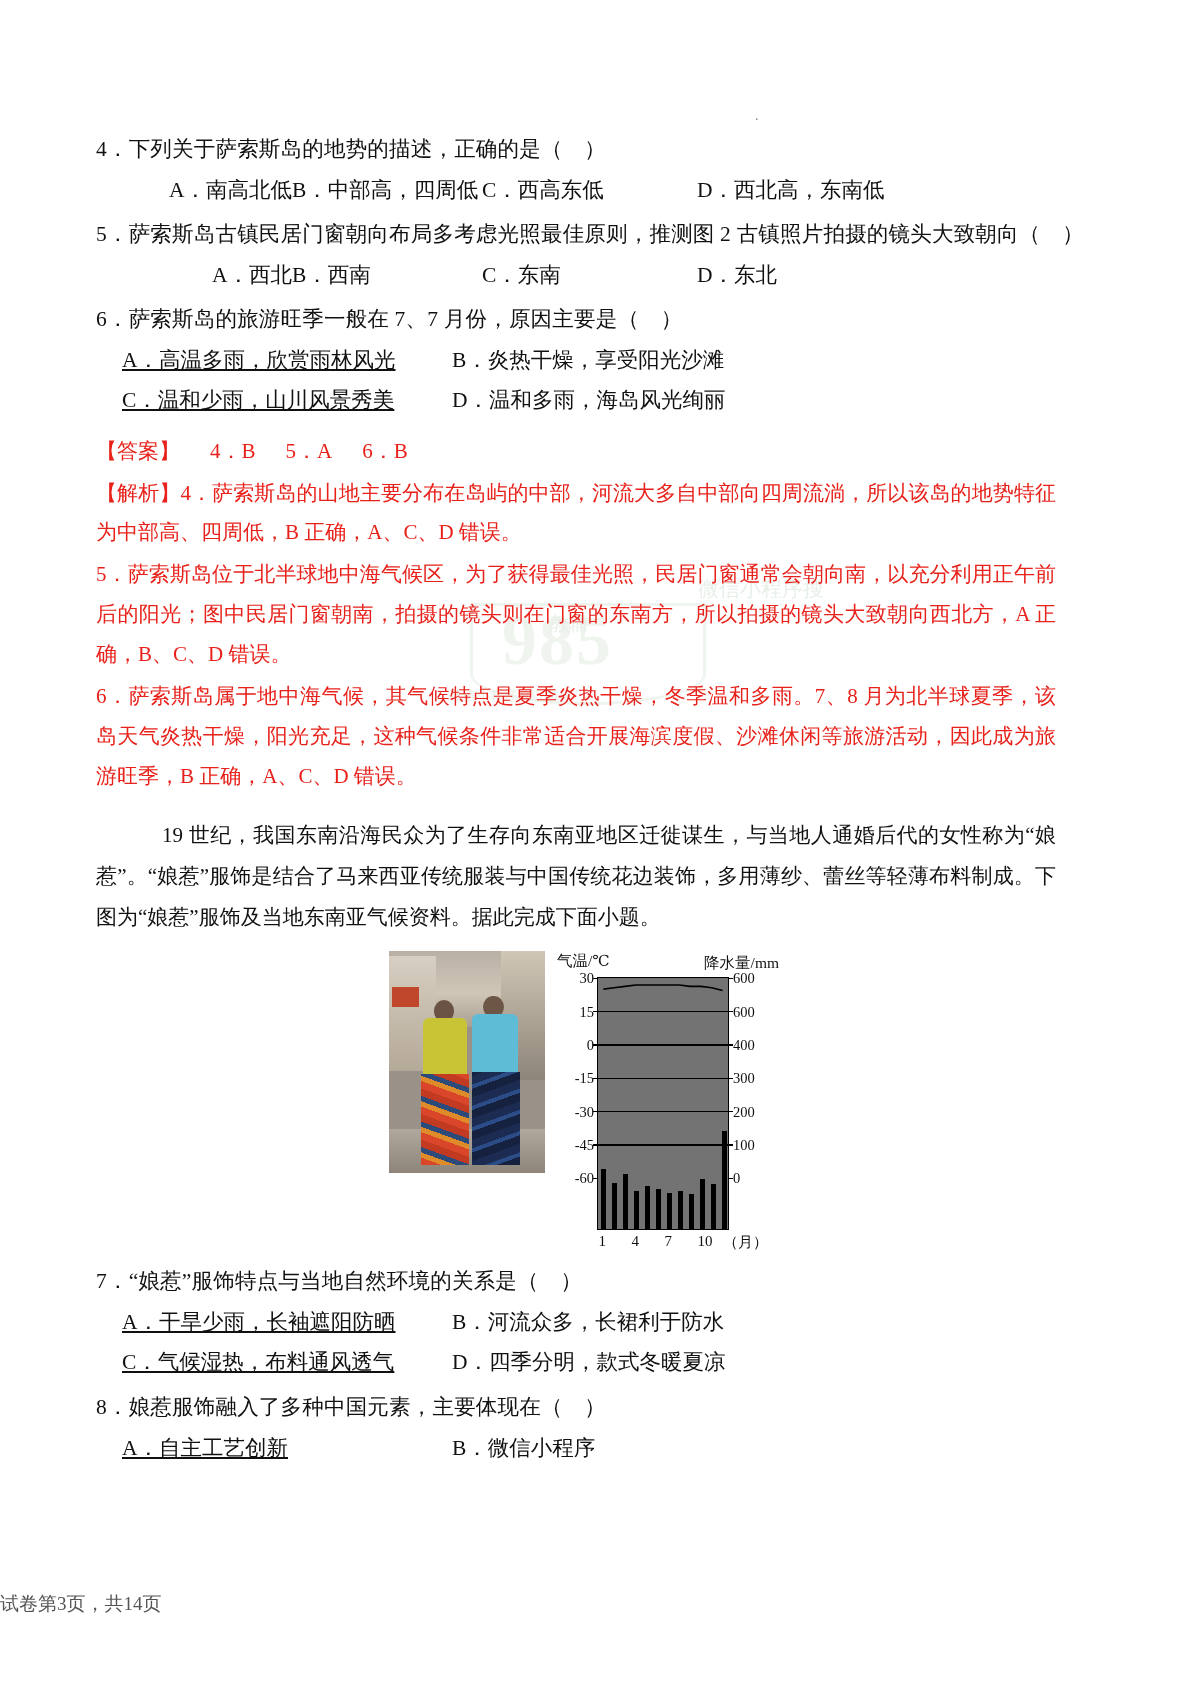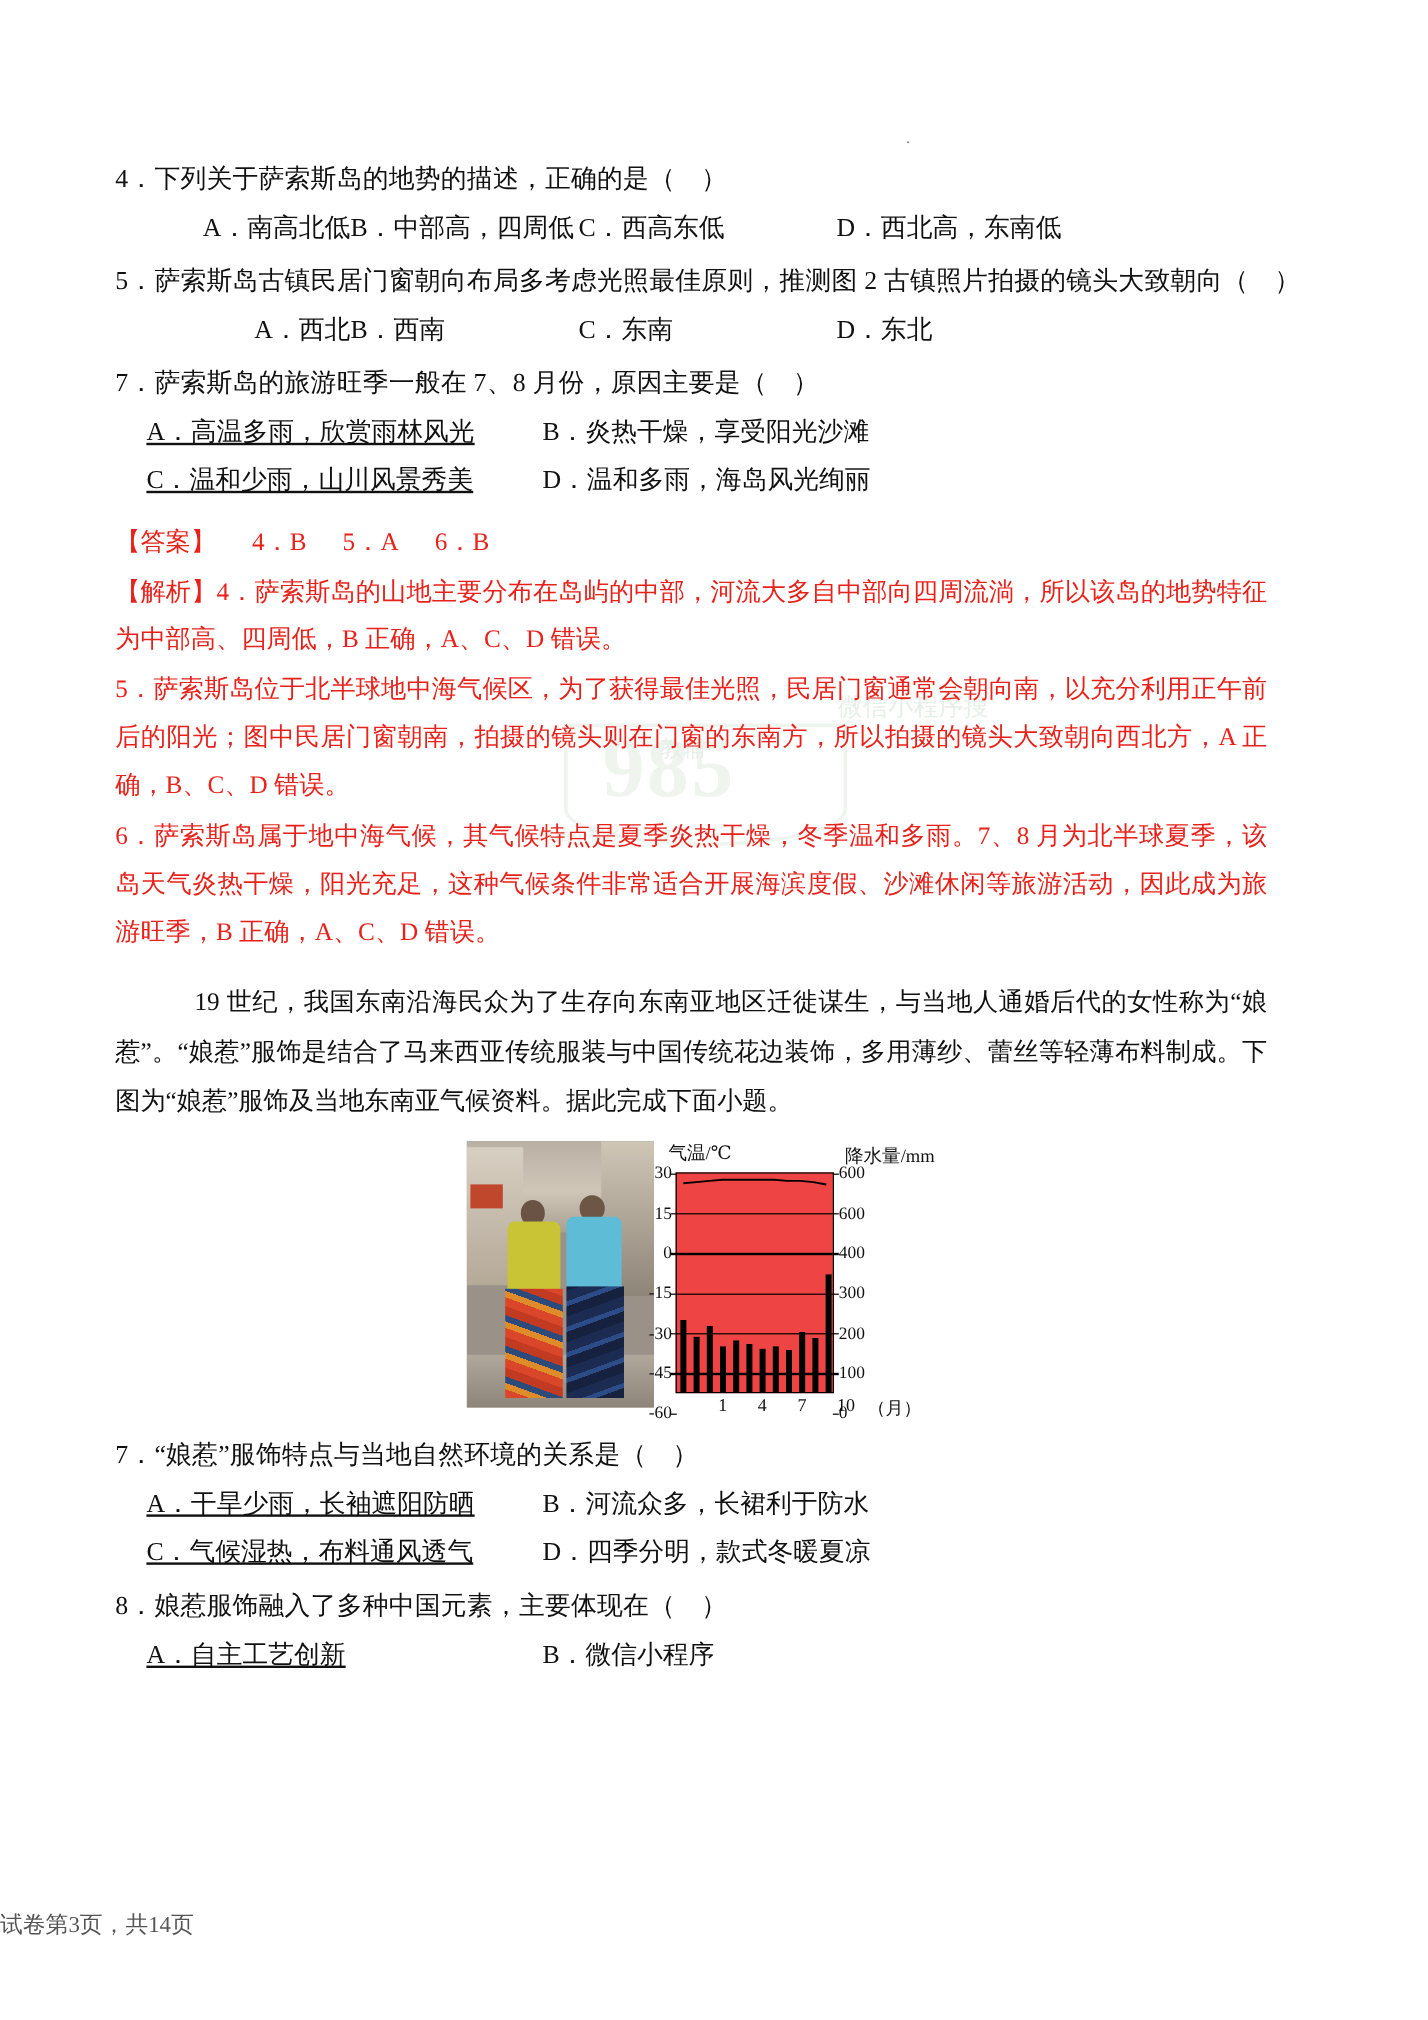--- a/index.html
+++ b/index.html
@@ -96,25 +96,26 @@
      background:repeating-linear-gradient(-20deg,#15213f 0 8px,#2b4c86 8px 12px,#1b2b52 12px 20px);}
 
   
   .chart{ position:relative; width:200px; }
   .chart-heads{ position:relative; height:26px; }
   .chart-heads .lab{ position:absolute; font-size:15.5px; white-space:nowrap; }
   .lab-temp{ left:-6px; top:0;text-align:right; }
   .lab-prec{ right:-16px; top:2px; }
   .plot{
     position:relative;
-    width:132px;height:184px;
+    margin-left:34px;
+    width:132px;height:253px;
     border:1.6px solid #000;
     border-right:1.6px solid #000;
     box-sizing:border-box;
-    background:#ef4444;
+    background:#737373;
   }
   .grid{position:absolute;left:0;width:100%;height:1.4px;background:#000;}
   .ytickL{position:absolute;right:100%;margin-right:4px;transform:translateY(-50%);
     font-size:14.5px;white-space:nowrap;}
   .ytickR{position:absolute;left:100%;margin-left:5px;transform:translateY(-50%);
     font-size:14.5px;white-space:nowrap;}
   .tickmarkL{position:absolute;right:100%;width:5px;height:1.4px;background:#000;}
   .tickmarkR{position:absolute;left:100%;width:5px;height:1.4px;background:#000;}
   .bar{position:absolute;bottom:0;background:#000;width:5px;}
   .tcurve{position:absolute;left:0;top:0;width:100%;height:100%;}
@@ -167,21 +168,21 @@
     </div>
 
     <div class="qline qstem">5．萨索斯岛古镇民居门窗朝向布局多考虑光照最佳原则，推测图 2 古镇照片拍摄的镜头大致朝向（　）</div>
     <div class="opts fourcol">
       <div class="opt w1">A．西北</div>
       <div class="opt w2">B．西南</div>
       <div class="opt w3">C．东南</div>
       <div class="opt w4">D．东北</div>
     </div>
 
-    <div class="qline qstem">7．萨索斯岛的旅游旺季一般在 7、8 月份，原因主要是（　）</div>
+    <div class="qline qstem">6．萨索斯岛的旅游旺季一般在 7、7 月份，原因主要是（　）</div>
     <div class="opts twocol">
       <div class="opt">A．高温多雨，欣赏雨林风光</div>
       <div class="opt">B．炎热干燥，享受阳光沙滩</div>
     </div>
     <div class="opts twocol">
       <div class="opt">C．温和少雨，山川风景秀美</div>
       <div class="opt">D．温和多雨，海岛风光绚丽</div>
     </div>
 
     <div class="redblock">

